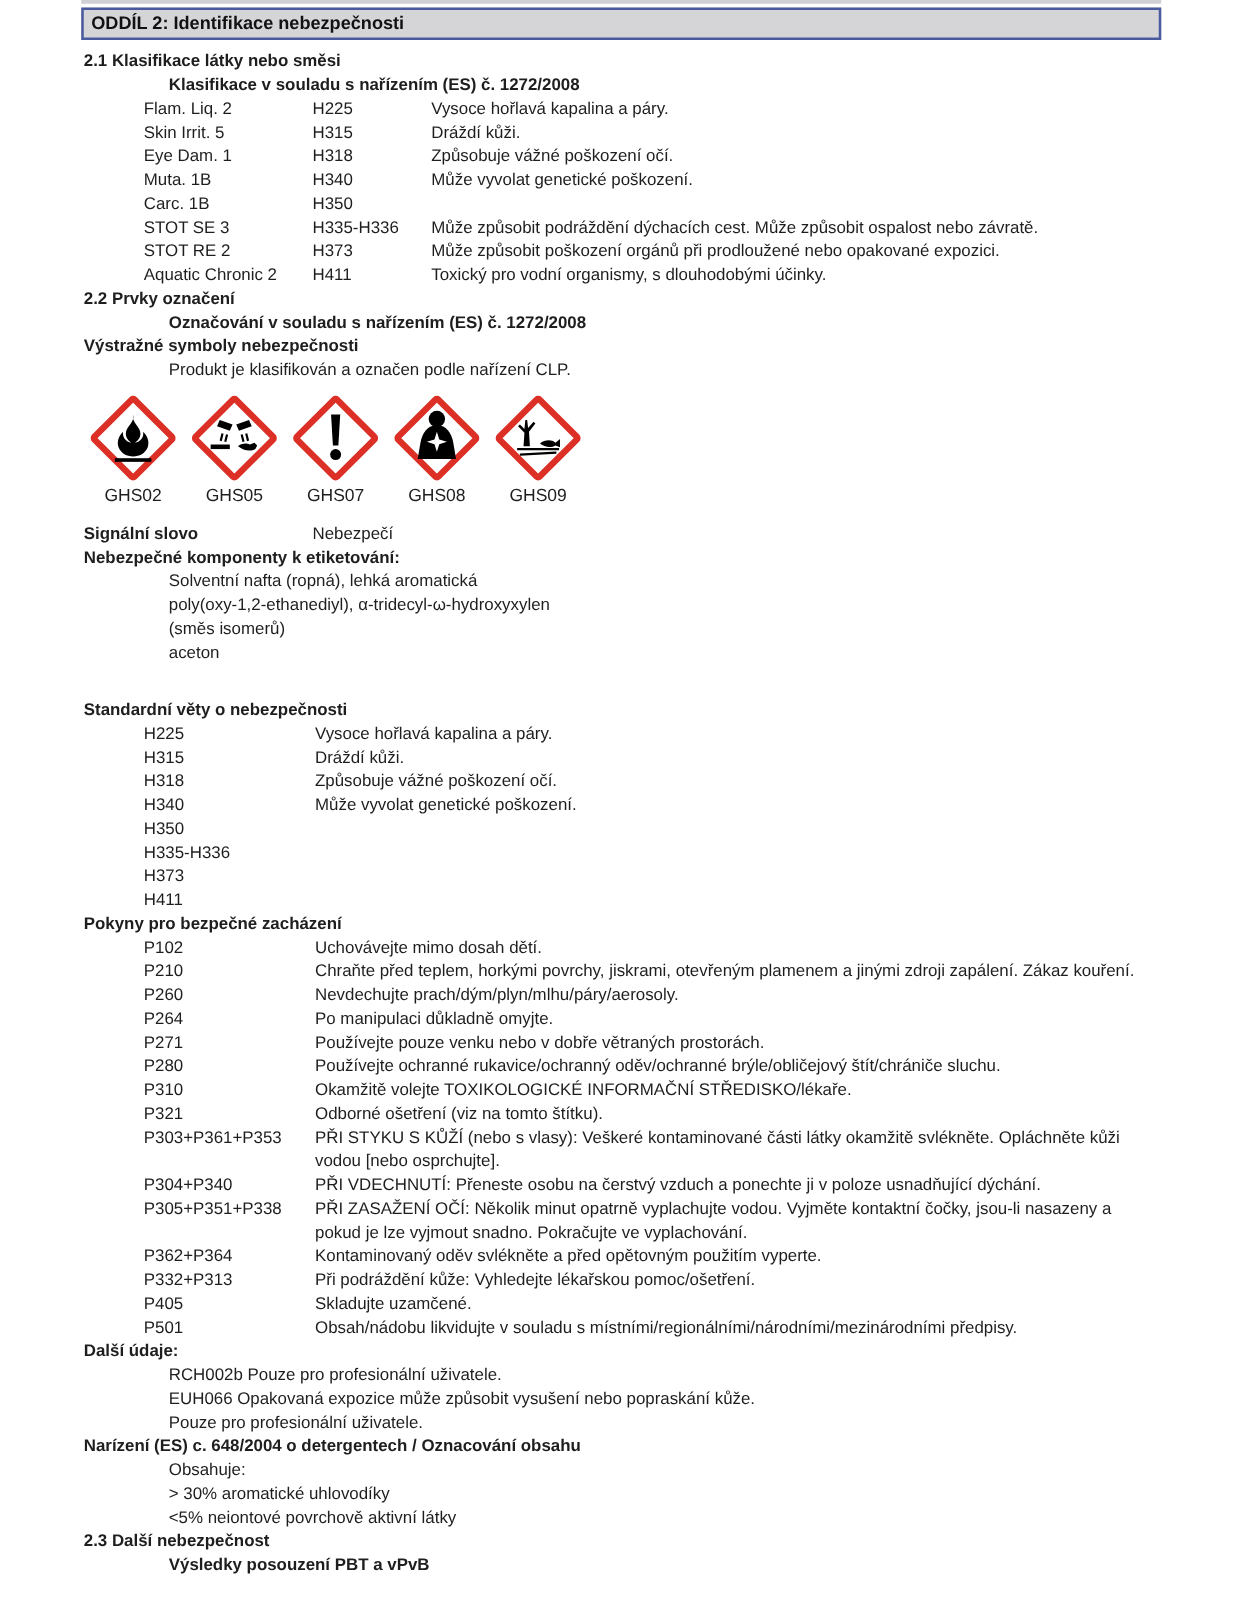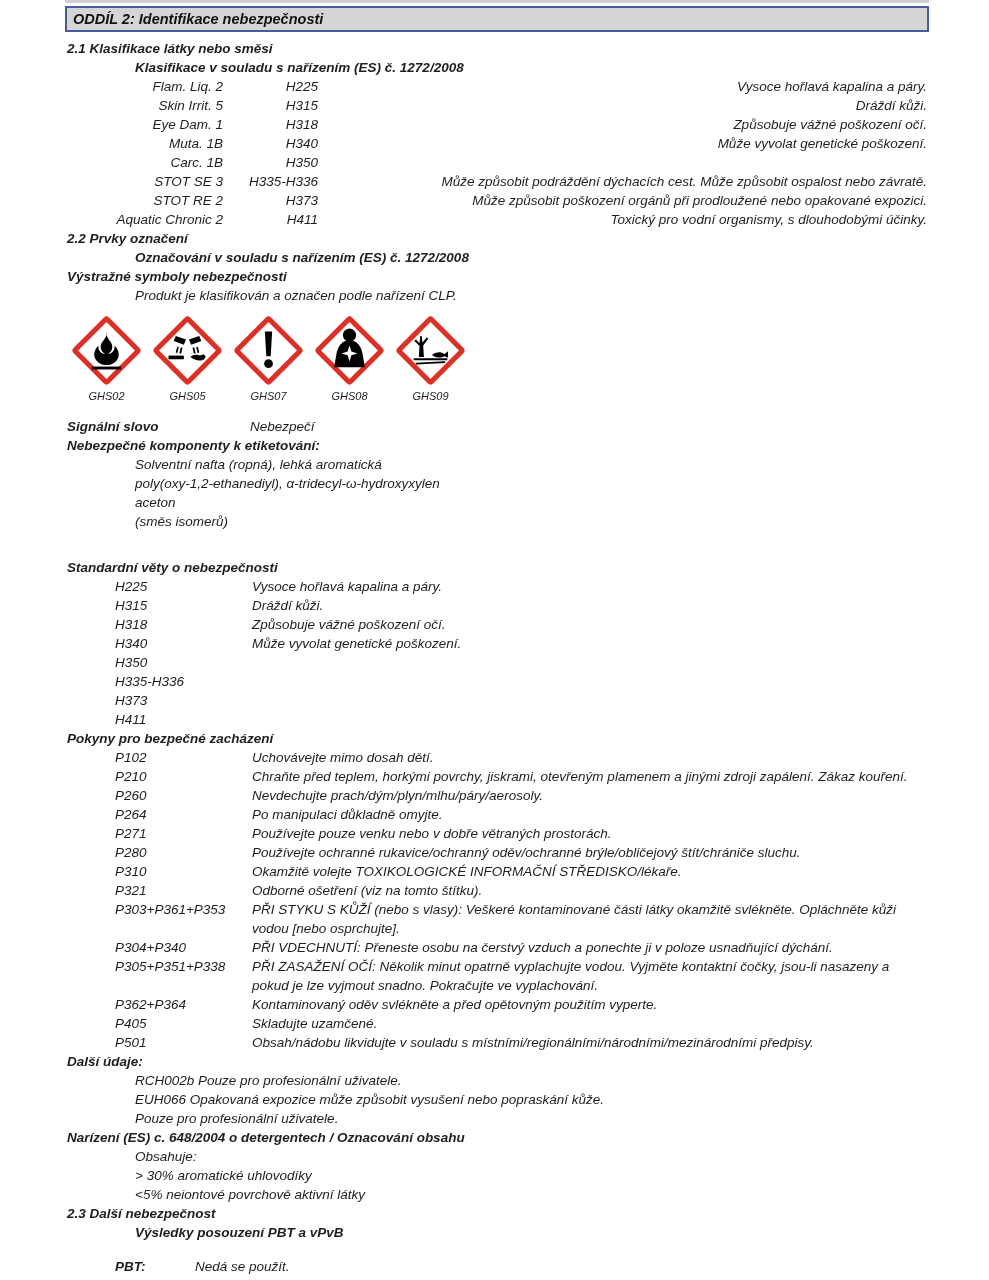--- a/index.html
+++ b/index.html
@@ -1,40 +1,40 @@
 <!DOCTYPE html>
 <html><head>
 <meta charset="utf-8">
 <style>
   html,body { margin:0; padding:0; background:#ffffff; }
   .page {
     position:relative; width:989px; height:1280px; background:#ffffff;
     font-family:"Liberation Sans","DejaVu Sans",sans-serif;
-    font-size:13.5px; color:#1e1e1e; overflow:hidden;font-style:italic;
+    font-size:13.5px; color:#1e1e1e; overflow:hidden;
     -webkit-font-smoothing:antialiased;
   }
   .topline { height:3px; background:#cfcfd4; margin:0 60px 3px 65px; }
   .sec-header {
     margin:0 60px 0 65px; height:22px; line-height:22px;
     background:#d5d5d8; border:2px solid #4a5a9e;
     font-weight:bold; font-size:14.5px; color:#111; padding-left:6px;
   }
   .content { padding:7px 62px 0 67px; }
   .line { line-height:19px; min-height:19px; }
   .b { font-weight:bold; }
   .ind1 { margin-left:68px; }
-  .row3 { display:grid; grid-template-columns:135px 95px 1fr; margin-left:21px; line-height:19px;text-align:right; }
+  .row3 { display:grid; grid-template-columns:135px 95px 1fr; margin-left:48px; line-height:19px; }
   .row2 { display:grid; grid-template-columns:137px 1fr; margin-left:48px; line-height:19px; }
   .rowSig { display:grid; grid-template-columns:183px 1fr; line-height:19px; }
   .rowPBT { display:grid; grid-template-columns:80px 1fr; margin-left:48px; line-height:19px;margin-top:15px; }
   .gap8 { height:8px; }
   .picto-row { display:flex; gap:8px; margin:9px 0 2px 3px; }
   .picto { width:73px; text-align:center; }
   .picto svg { display:block; width:73px; height:73px; }
-  .picto .lbl { line-height:17px; font-size:11px; margin-top:1px; }
+  .picto .lbl { line-height:17px; font-size:14px; margin-top:1px; }
   .sig-margin { margin-top:12px; }
 </style>
 </head>
 <body>
 
 <div class="page">
   <div class="topline"></div>
   <div class="sec-header">ODDÍL 2: Identifikace nebezpečnosti</div>
 
   <div class="content">
@@ -149,23 +149,23 @@
       <span>Nebezpečí</span>
     </div>
 
     <div class="line b">Nebezpečné komponenty k etiketování:</div>
     <div>
 
         <div class="line ind1">Solventní nafta (ropná), lehká aromatická</div>
 
         <div class="line ind1">poly(oxy-1,2-ethanediyl), α-tridecyl-ω-hydroxyxylen</div>
 
+        <div class="line ind1">(směs isomerů)</div>
+
         <div class="line ind1">aceton</div>
-
-        <div class="line ind1">(směs isomerů)</div>
       </div>
 
     <div class="gap8"></div>
     <div class="line"></div>
 
     <div class="line b">Standardní věty o nebezpečnosti</div>
     <div>
 
         <div class="row2">
           <span>H225</span>
@@ -264,20 +264,24 @@
         <div class="row2">
           <span>P305+P351+P338</span>
           <span>PŘI ZASAŽENÍ OČÍ: Několik minut opatrně vyplachujte vodou. Vyjměte kontaktní čočky, jsou-li nasazeny a pokud je lze vyjmout snadno. Pokračujte ve vyplachování.</span>
         </div>
 
         <div class="row2">
           <span>P362+P364</span>
           <span>Kontaminovaný oděv svlékněte a před opětovným použitím vyperte.</span>
         </div>
 
+        <div class="row2">
+          <span>P332+P313</span>
+          <span>Při podráždění kůže: Vyhledejte lékařskou pomoc/ošetření.</span>
+        </div>
 
         <div class="row2">
           <span>P405</span>
           <span>Skladujte uzamčené.</span>
         </div>
 
         <div class="row2">
           <span>P501</span>
           <span>Obsah/nádobu likvidujte v souladu s místními/regionálními/národními/mezinárodními předpisy.</span>
         </div>

